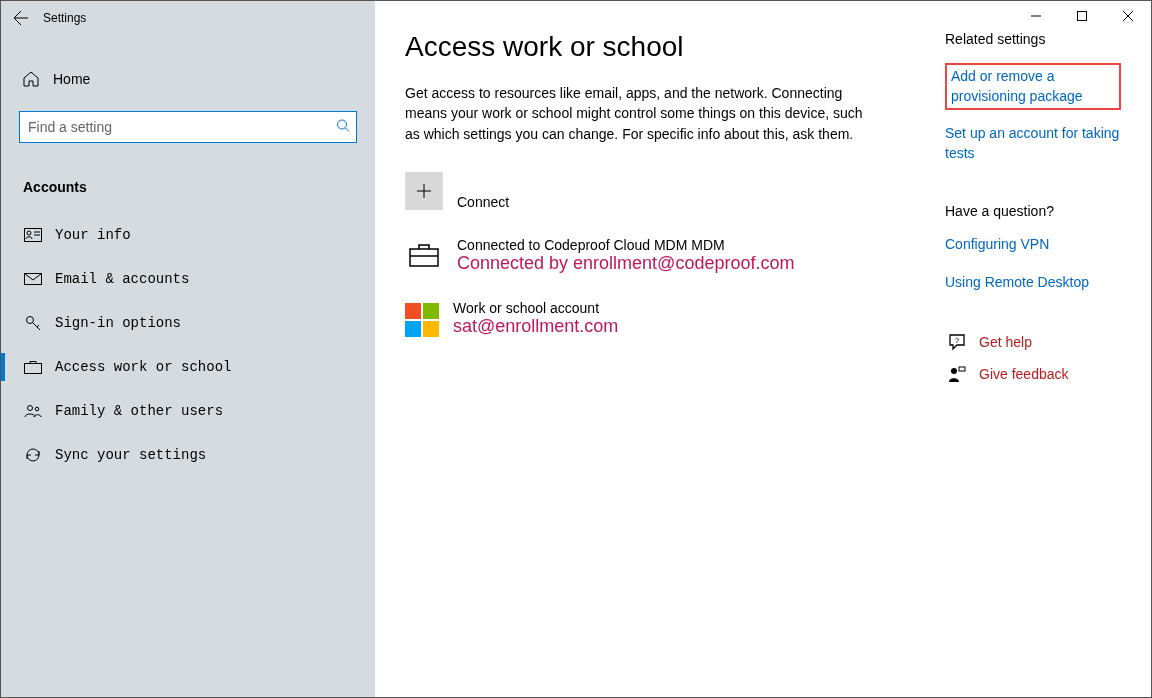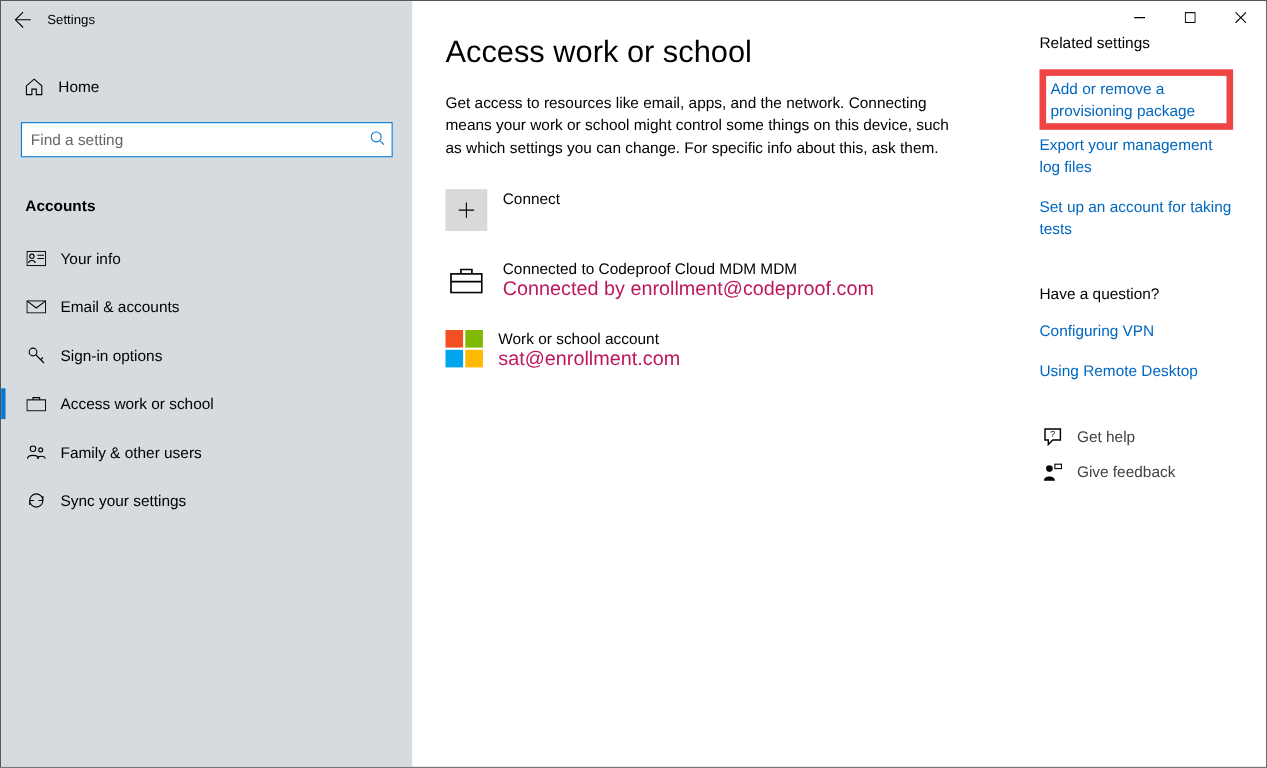--- a/index.html
+++ b/index.html
@@ -12,50 +12,50 @@
 .home-row { display: flex; align-items: center; height: 40px; margin-top: 24px; padding-left: 20px; cursor: pointer; }
 .home-row .icon { width: 20px; display: flex; justify-content: center; }
 .home-row .lbl { font-size: 14px; margin-left: 12px; }
 .search-wrap { margin: 12px 18px 0 18px; }
 .search-box { position: relative; height: 32px; border: 1px solid #0078d4; background: #fff; }
 .search-box input { border: none; outline: none; width: 100%; height: 100%; padding: 0 32px 0 8px; font-size: 14px; font-family: Liberation Sans, sans-serif; background: transparent; }
 .search-box input::placeholder { color: #666; }
 .search-icon { position: absolute; right: 6px; top: 50%; transform: translateY(-50%); color: #0078d4; }
 .section-title { font-size: 14px; font-weight: 600; margin: 36px 13px 18px 22px; }
 .nav-list { display: flex; flex-direction: column; }
-.nav-item { display: flex; align-items: center; height: 44px; padding-left: 22px; cursor: pointer; position: relative; }
+.nav-item { display: flex; align-items: center; height: 44px; padding-left: 22px; cursor: pointer; position: relative; font-family: Liberation Mono, monospace; }
 .nav-item.selected::before { content: ""; position: absolute; left: 0; top: 8px; bottom: 8px; width: 4px; background: #0078d4; }
 .nav-item .icon { width: 20px; display: flex; justify-content: center; color: #000; }
 .nav-item .lbl { font-size: 14px; margin-left: 12px; }
 .main { flex: 1; background: #fff; position: relative; }
 .win-controls { position: absolute; top: 0; right: 0; display: flex; }
 .win-btn { width: 46px; height: 30px; display: flex; align-items: center; justify-content: center; cursor: pointer; }
 .content { display: flex; padding: 30px 30px 0 30px; }
 .left-col { width: 516px; }
 .page-title { font-size: 28px; font-weight: 400; margin-bottom: 20px; }
 .page-desc { font-size: 14px; line-height: 1.45; margin-bottom: 28px; max-width: 460px; }
-.account-item { display: flex; align-items: flex-start; margin-bottom: 26px; cursor: pointer; }
+.account-item { display: flex; align-items: flex-end; margin-bottom: 26px; cursor: pointer; }
 .plus-tile { width: 38px; height: 38px; background: #d9d9d9; display: flex; align-items: center; justify-content: center; margin-right: 14px; }
 .plus-tile svg { width: 16px; height: 16px; }
 .icon-tile { width: 38px; height: 38px; display: flex; align-items: center; justify-content: center; margin-right: 14px; }
 .ms-logo { width: 34px; height: 34px; display: grid; grid-template-columns: 1fr 1fr; grid-template-rows: 1fr 1fr; gap: 2px; margin-right: 14px; }
 .ms-logo div:nth-child(1){ background:#f25022; }
 .ms-logo div:nth-child(2){ background:#7fba00; }
 .ms-logo div:nth-child(3){ background:#00a4ef; }
 .ms-logo div:nth-child(4){ background:#ffb900; }
 .acct-text .t1 { font-size: 14px; }
 .acct-text .t2 { font-size: 18px; color: #be185d; }
 .right-col { flex: 1; padding-left: 24px; }
 .r-head { font-size: 14px; margin-bottom: 16px; }
 .r-link { display: block; font-size: 14px; color: #0067c0; margin-bottom: 18px; cursor: pointer; line-height: 1.4; }
-.r-link.highlighted { border: 6px solid #ef4444; padding: 2px 4px; margin-bottom: 4px; display: inline-block; }
+.r-link.highlighted { border: 2px solid #ef4444; padding: 2px 4px; margin-bottom: 14px; display: inline-block; }
 .r-group { margin-bottom: 40px; }
 .icon-link { display: flex; align-items: center; margin-bottom: 14px; cursor: pointer; }
 .icon-link .il-icon { width: 24px; display: flex; justify-content: center; margin-right: 10px; }
-.icon-link .il-lbl { font-size: 14px; color: #404040; }
+.icon-link .il-lbl { font-size: 14px; color: #b91c1c; }
 </style>
 </head>
 <body>
 
 <div class="app">
   <div class="sidebar">
     <div class="header-row">
       <div class="back-btn">
         <svg width="16" height="16" viewBox="0 0 16 16">
             <path d="M8 1 L1 8 L8 15 M1 8 H15" stroke="#000" stroke-width="1" fill="none"></path>
@@ -213,21 +213,20 @@
             <div class="t1">Work or school account</div>
             <div class="t2">sat@enrollment.com</div>
           </div>
         </div>
       </div>
 
       <div class="right-col">
         <div class="r-group">
           <div class="r-head">Related settings</div>
           <a class="r-link highlighted">Add or remove a provisioning package</a><br>
-          <a class="r-link">Export your management log files</a>
           <a class="r-link">Set up an account for taking tests</a>
         </div>
 
         <div class="r-group">
           <div class="r-head">Have a question?</div>
           <a class="r-link">Configuring VPN</a>
           <a class="r-link">Using Remote Desktop</a>
         </div>
 
         <div class="r-group">

